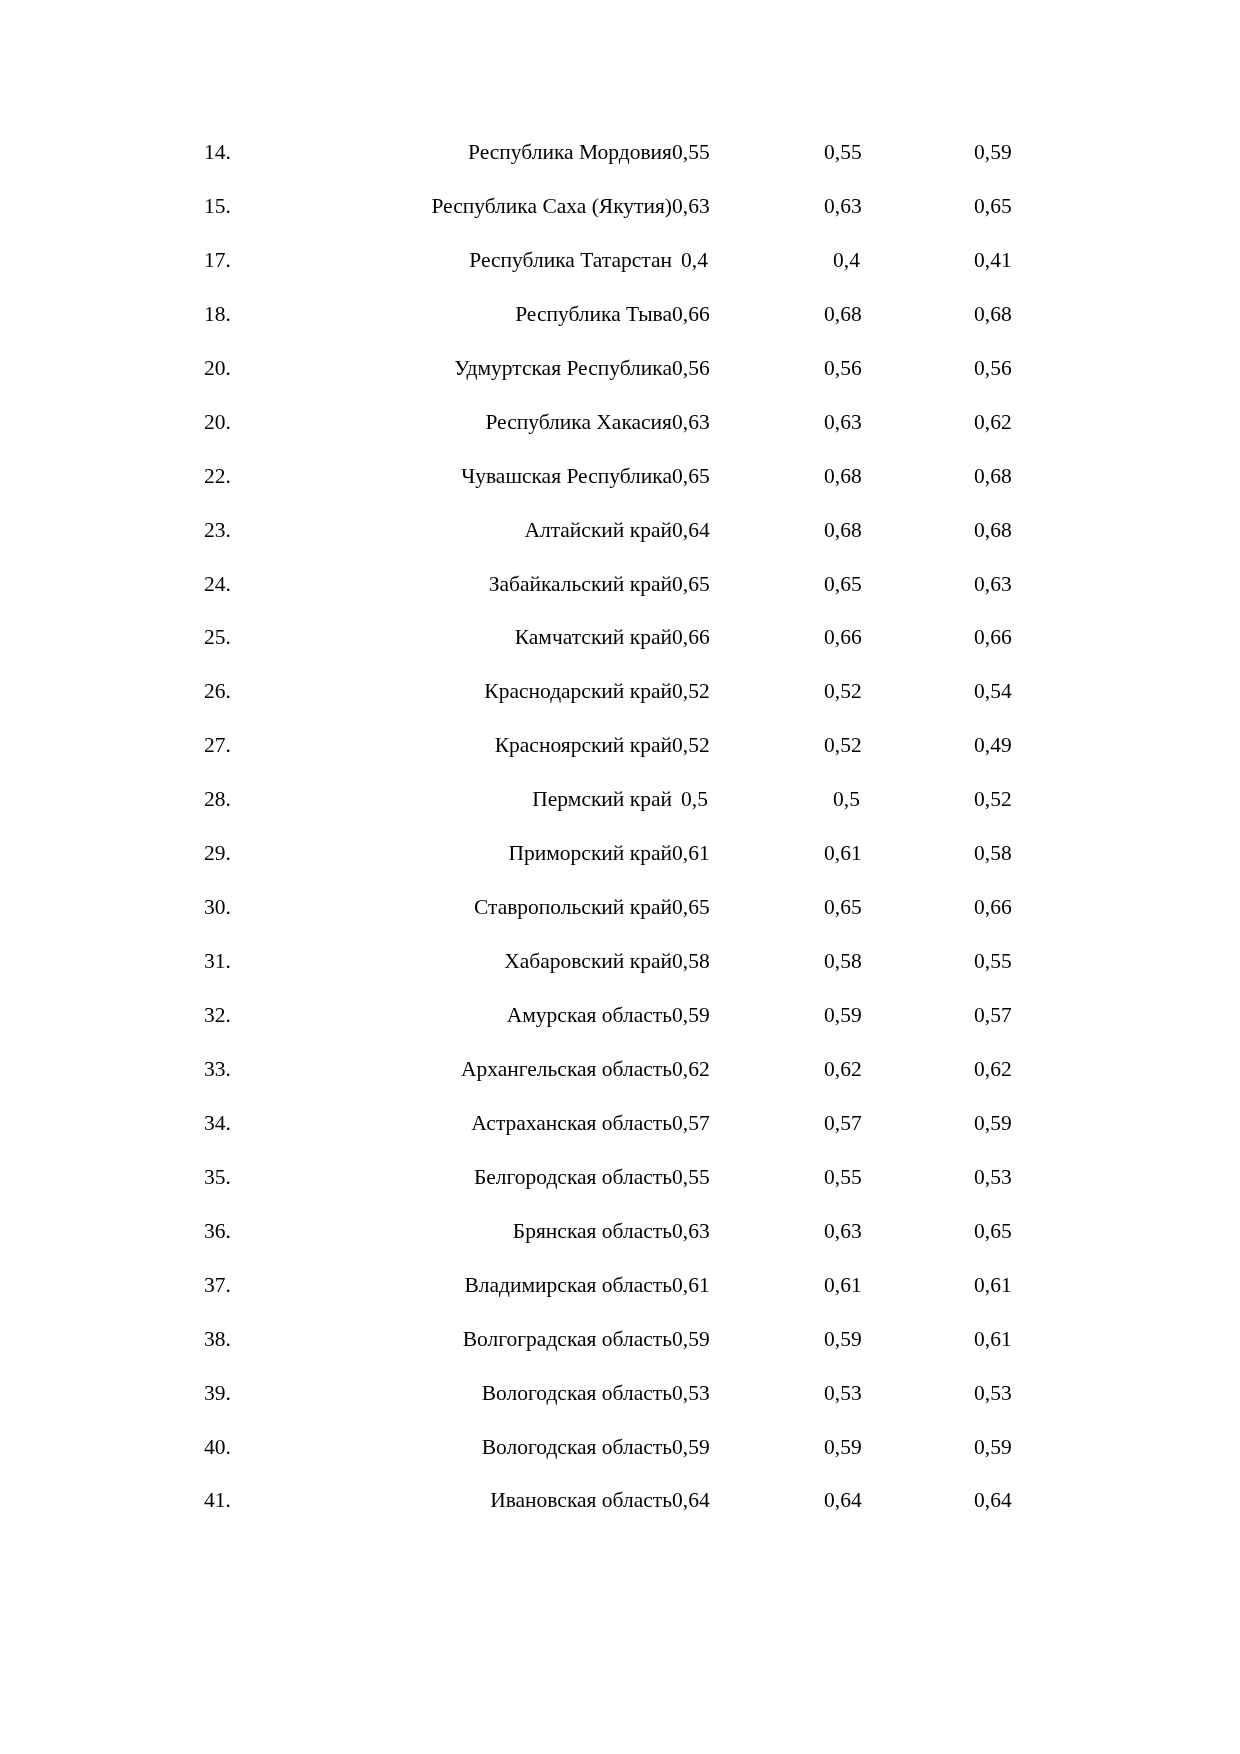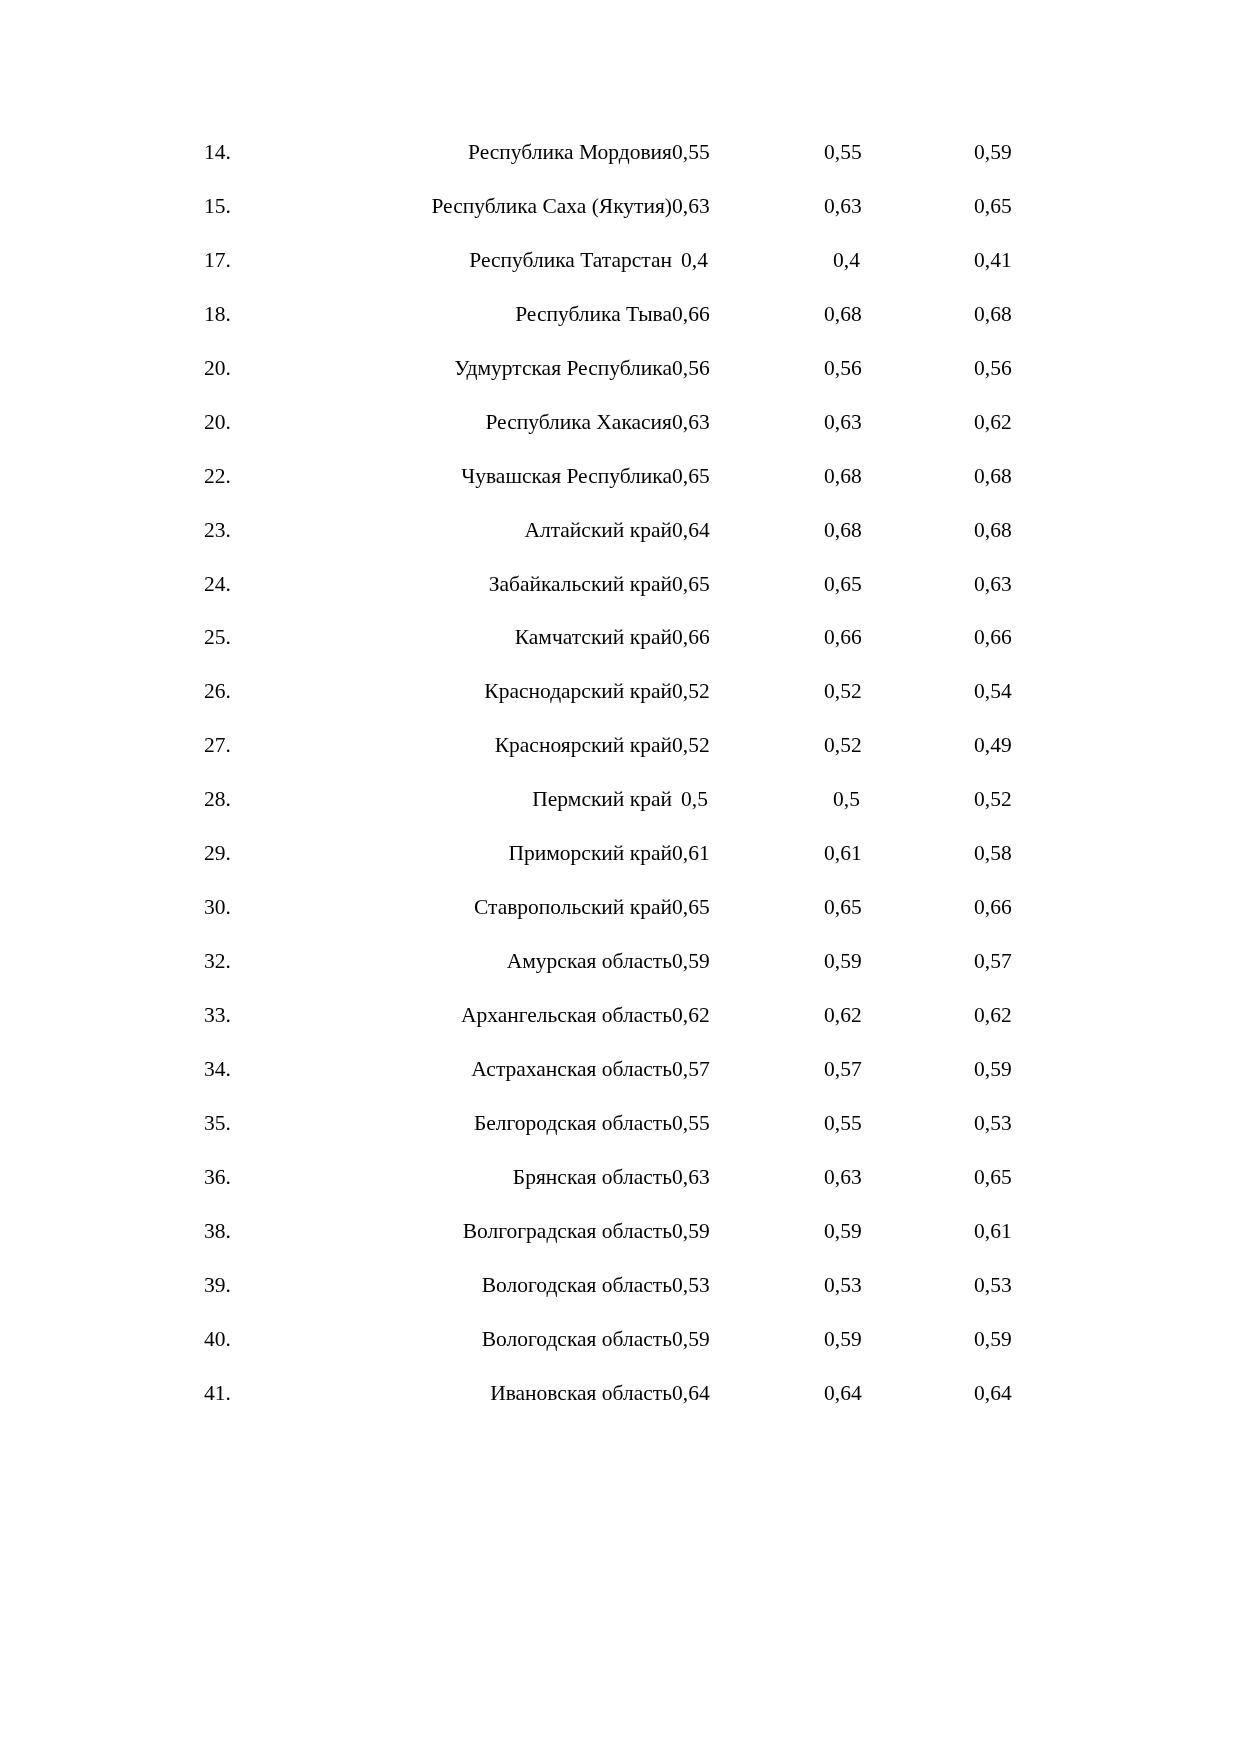--- a/index.html
+++ b/index.html
@@ -196,20 +196,27 @@
             <td class="cell-value"><span class="val">0,58</span></td>
           </tr>
           <tr class="data-row">
             <td class="cell-index">30.</td>
             <td class="cell-name"><span>Ставропольский край</span></td>
             <td class="cell-value"><span class="val">0,65</span></td>
             <td class="cell-value"><span class="val">0,65</span></td>
             <td class="cell-value"><span class="val">0,66</span></td>
           </tr>
           <tr class="data-row">
+            <td class="cell-index">31.</td>
+            <td class="cell-name"><span>Хабаровский край</span></td>
+            <td class="cell-value"><span class="val">0,58</span></td>
+            <td class="cell-value"><span class="val">0,58</span></td>
+            <td class="cell-value"><span class="val">0,55</span></td>
+          </tr>
+          <tr class="data-row">
             <td class="cell-index">32.</td>
             <td class="cell-name"><span>Амурская область</span></td>
             <td class="cell-value"><span class="val">0,59</span></td>
             <td class="cell-value"><span class="val">0,59</span></td>
             <td class="cell-value"><span class="val">0,57</span></td>
           </tr>
           <tr class="data-row">
             <td class="cell-index">33.</td>
             <td class="cell-name"><span>Архангельская область</span></td>
             <td class="cell-value"><span class="val">0,62</span></td>
@@ -231,20 +238,27 @@
             <td class="cell-value"><span class="val">0,53</span></td>
           </tr>
           <tr class="data-row">
             <td class="cell-index">36.</td>
             <td class="cell-name"><span>Брянская область</span></td>
             <td class="cell-value"><span class="val">0,63</span></td>
             <td class="cell-value"><span class="val">0,63</span></td>
             <td class="cell-value"><span class="val">0,65</span></td>
           </tr>
           <tr class="data-row">
+            <td class="cell-index">37.</td>
+            <td class="cell-name"><span>Владимирская область</span></td>
+            <td class="cell-value"><span class="val">0,61</span></td>
+            <td class="cell-value"><span class="val">0,61</span></td>
+            <td class="cell-value"><span class="val">0,61</span></td>
+          </tr>
+          <tr class="data-row">
             <td class="cell-index">38.</td>
             <td class="cell-name"><span>Волгоградская область</span></td>
             <td class="cell-value"><span class="val">0,59</span></td>
             <td class="cell-value"><span class="val">0,59</span></td>
             <td class="cell-value"><span class="val">0,61</span></td>
           </tr>
           <tr class="data-row">
             <td class="cell-index">39.</td>
             <td class="cell-name"><span>Вологодская область</span></td>
             <td class="cell-value"><span class="val">0,53</span></td>

